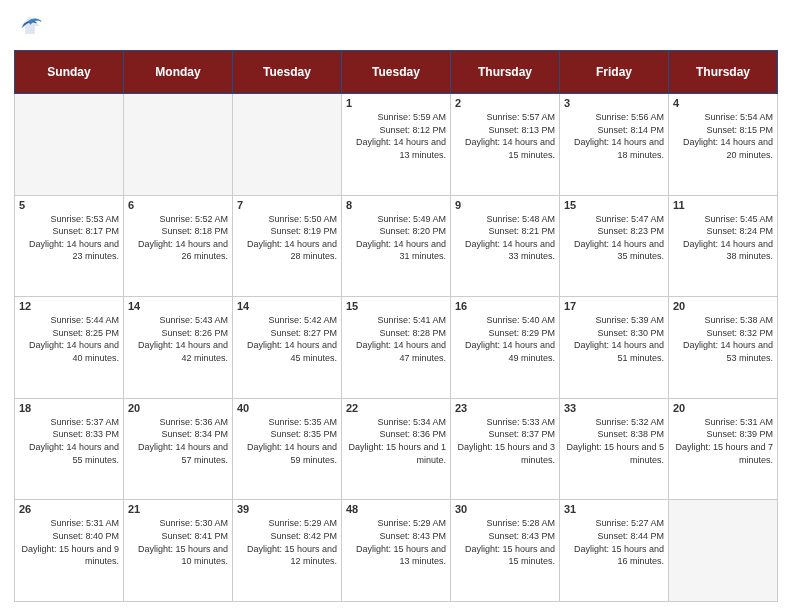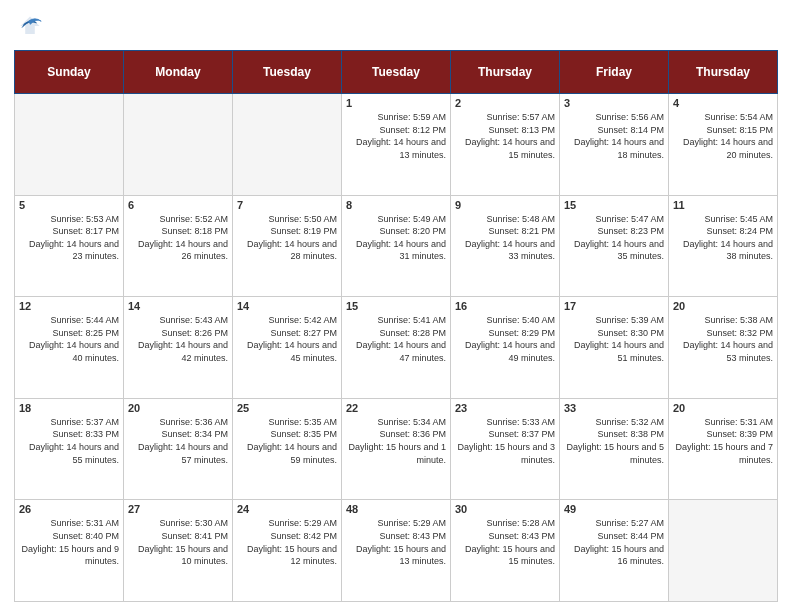--- a/index.html
+++ b/index.html
@@ -222,21 +222,21 @@
         <tr>
           <td>
             <span class="day-number">18</span>
             <div class="day-info">Sunrise: 5:37 AM<br>Sunset: 8:33 PM<br>Daylight: 14 hours and 55 minutes.</div>
           </td>
           <td>
             <span class="day-number">20</span>
             <div class="day-info">Sunrise: 5:36 AM<br>Sunset: 8:34 PM<br>Daylight: 14 hours and 57 minutes.</div>
           </td>
           <td>
-            <span class="day-number">25</span>
+            <span class="day-number">40</span>
             <div class="day-info">Sunrise: 5:35 AM<br>Sunset: 8:35 PM<br>Daylight: 14 hours and 59 minutes.</div>
           </td>
           <td>
             <span class="day-number">22</span>
             <div class="day-info">Sunrise: 5:34 AM<br>Sunset: 8:36 PM<br>Daylight: 15 hours and 1 minute.</div>
           </td>
           <td>
             <span class="day-number">23</span>
             <div class="day-info">Sunrise: 5:33 AM<br>Sunset: 8:37 PM<br>Daylight: 15 hours and 3 minutes.</div>
           </td>
@@ -248,36 +248,36 @@
             <span class="day-number">20</span>
             <div class="day-info">Sunrise: 5:31 AM<br>Sunset: 8:39 PM<br>Daylight: 15 hours and 7 minutes.</div>
           </td>
         </tr>
         <tr>
           <td>
             <span class="day-number">26</span>
             <div class="day-info">Sunrise: 5:31 AM<br>Sunset: 8:40 PM<br>Daylight: 15 hours and 9 minutes.</div>
           </td>
           <td>
-            <span class="day-number">27</span>
+            <span class="day-number">21</span>
             <div class="day-info">Sunrise: 5:30 AM<br>Sunset: 8:41 PM<br>Daylight: 15 hours and 10 minutes.</div>
           </td>
           <td>
-            <span class="day-number">24</span>
+            <span class="day-number">39</span>
             <div class="day-info">Sunrise: 5:29 AM<br>Sunset: 8:42 PM<br>Daylight: 15 hours and 12 minutes.</div>
           </td>
           <td>
             <span class="day-number">48</span>
             <div class="day-info">Sunrise: 5:29 AM<br>Sunset: 8:43 PM<br>Daylight: 15 hours and 13 minutes.</div>
           </td>
           <td>
             <span class="day-number">30</span>
             <div class="day-info">Sunrise: 5:28 AM<br>Sunset: 8:43 PM<br>Daylight: 15 hours and 15 minutes.</div>
           </td>
           <td>
-            <span class="day-number">49</span>
+            <span class="day-number">31</span>
             <div class="day-info">Sunrise: 5:27 AM<br>Sunset: 8:44 PM<br>Daylight: 15 hours and 16 minutes.</div>
           </td>
           <td class="empty"></td>
         </tr>
       </tbody>
   </table>
 </div>
 
 </body></html>

